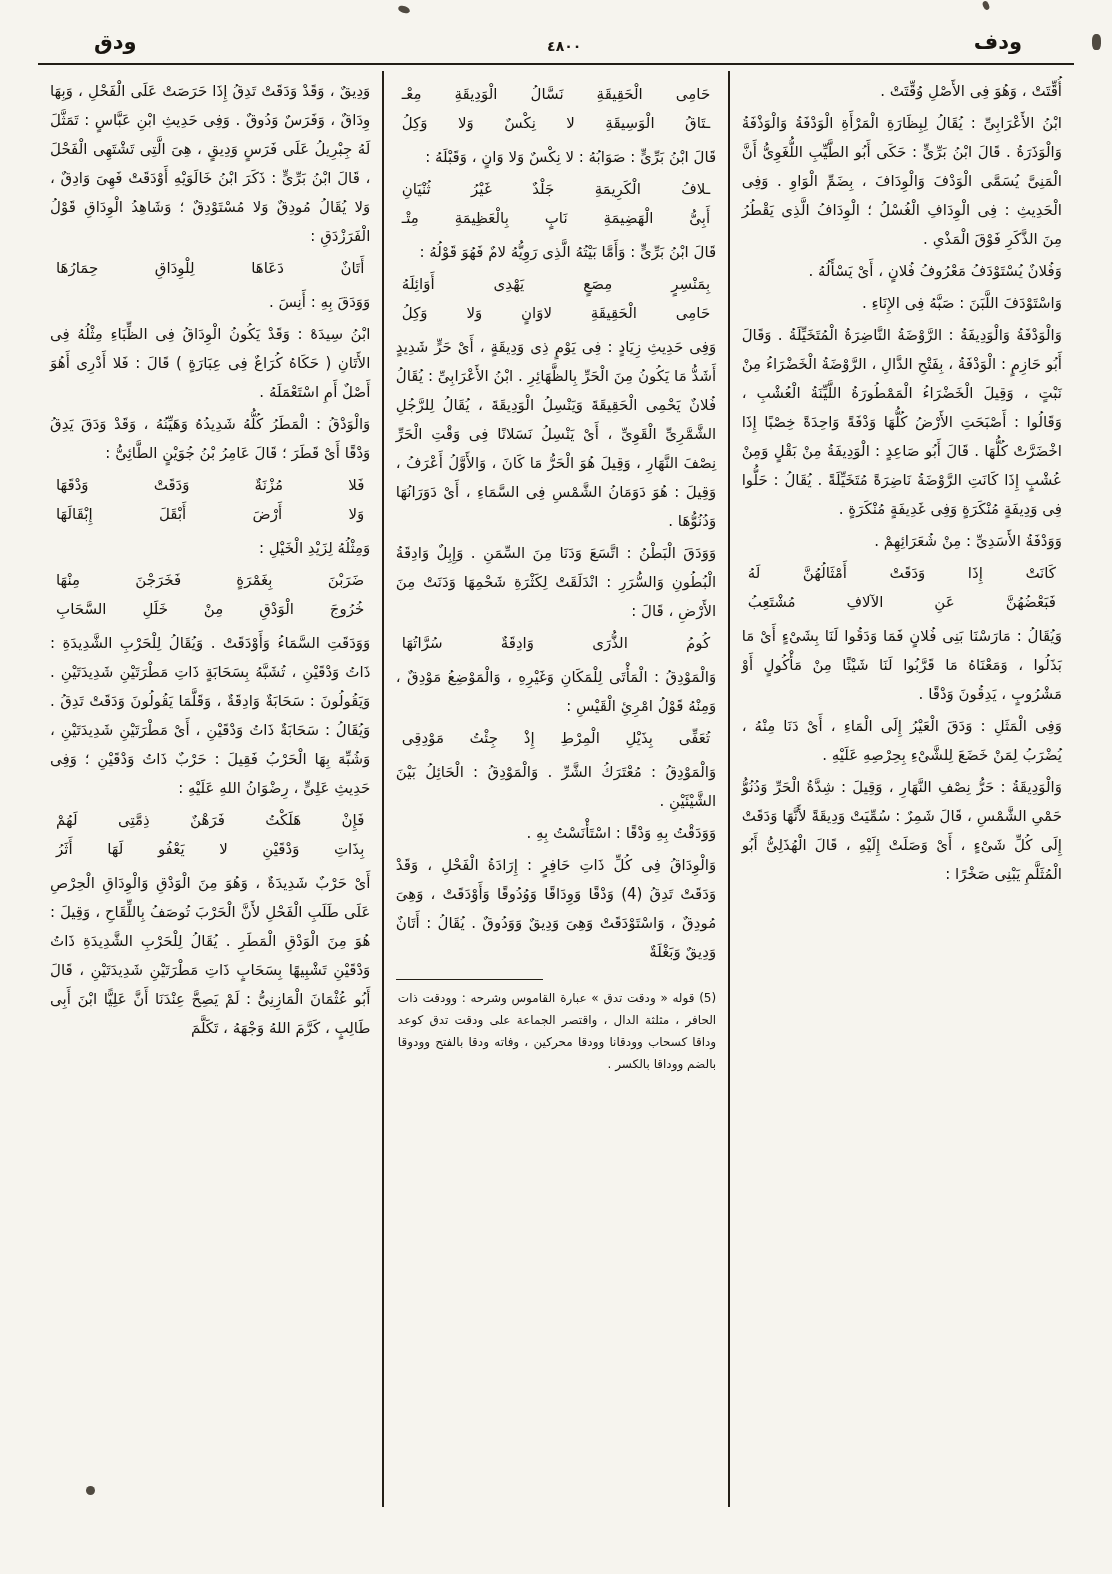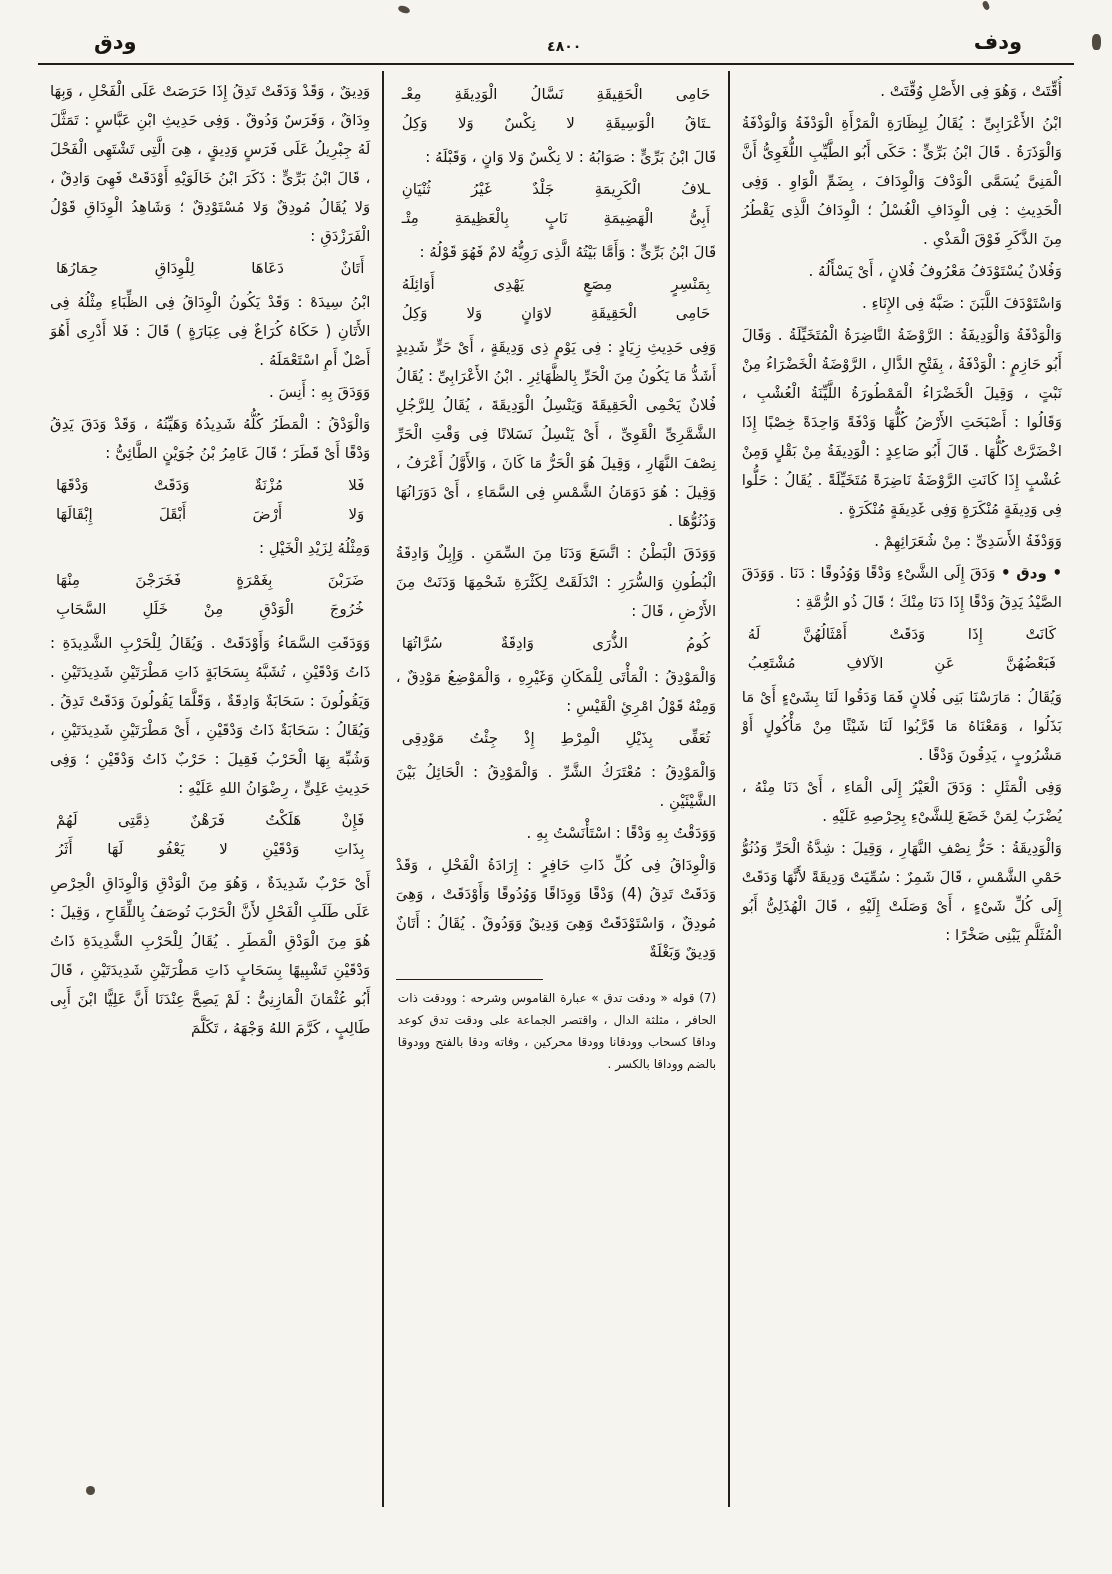--- a/index.html
+++ b/index.html
@@ -96,21 +96,20 @@
   <div class="header-rule"></div>
 
   <div class="columns">
     <div class="column">
         <p class="prose">أُقِّتَتْ ، وَهُوَ فِى الأَصْلِ وُقِّتَتْ .</p>
         <p class="prose">ابْنُ الأَعْرَابِىِّ : يُقَالُ لِبِظَارَةِ الْمَرْأَةِ الْوَدْفَةُ وَالْوَذْفَةُ وَالْوَذَرَةُ . قَالَ ابْنُ بَرِّىٍّ : حَكَى أَبُو الطَّيِّبِ اللُّغَوِىُّ أَنَّ الْمَنِىَّ يُسَمَّى الْوَدْفَ وَالْوِدَافَ ، بِضَمِّ الْوَاوِ . وَفِى الْحَدِيثِ : فِى الْوِدَافِ الْغُسْلُ ؛ الْوِدَافُ الَّذِى يَقْطُرُ مِنَ الذَّكَرِ فَوْقَ الْمَذْىِ .</p>
         <p class="prose">وَفُلانٌ يُسْتَوْدَفُ مَعْرُوفُ فُلانٍ ، أَىْ يَسْأَلُهُ .</p>
         <p class="prose">وَاسْتَوْدَفَ اللَّبَنَ : صَبَّهُ فِى الإِنَاءِ .</p>
         <p class="prose">وَالْوَدْفَةُ وَالْوَدِيفَةُ : الرَّوْضَةُ النَّاضِرَةُ الْمُتَخَيِّلَةُ . وَقَالَ أَبُو حَازِمٍ : الْوَدْفَةُ ، بِفَتْحِ الدَّالِ ، الرَّوْضَةُ الْخَضْرَاءُ مِنْ نَبْتٍ ، وَقِيلَ الْخَضْرَاءُ الْمَمْطُورَةُ اللَّيِّنَةُ الْعُشْبِ ، وَقَالُوا : أَصْبَحَتِ الأَرْضُ كُلُّهَا وَدْفَةً وَاحِدَةً خِصْبًا إِذَا اخْضَرَّتْ كُلُّهَا . قَالَ أَبُو صَاعِدٍ : الْوَدِيفَةُ مِنْ بَقْلٍ وَمِنْ عُشْبٍ إِذَا كَانَتِ الرَّوْضَةُ نَاضِرَةً مُتَخَيِّلَةً . يُقَالُ : حَلُّوا فِى وَدِيفَةٍ مُنْكَرَةٍ وَفِى غَدِيفَةٍ مُنْكَرَةٍ .</p>
         <p class="prose">وَوَدْفَةُ الأَسَدِىِّ : مِنْ شُعَرَائِهِمْ .</p>
-        <p class="prose"><b class="entry-head">• ودق • </b>وَدَقَ إِلَى الشَّىْءِ وَدْقًا وَوُدُوقًا : دَنَا . وَوَدَقَ الصَّيْدُ يَدِقُ وَدْقًا إِذَا دَنَا مِنْكَ ؛ قَالَ ذُو الرُّمَّةِ :</p>
         <div class="verse">
           <div class="verse-line">كَانَتْ إِذَا وَدَقَتْ أَمْثَالُهُنَّ لَهُ</div>
           <div class="verse-line">فَبَعْضُهُنَّ عَنِ الآلافِ مُشْتَعِبُ</div>
         </div>
         <p class="prose">وَيُقَالُ : مَارَسْنَا بَنِى فُلانٍ فَمَا وَدَقُوا لَنَا بِشَىْءٍ أَىْ مَا بَذَلُوا ، وَمَعْنَاهُ مَا قَرَّبُوا لَنَا شَيْئًا مِنْ مَأْكُولٍ أَوْ مَشْرُوبٍ ، يَدِقُونَ وَدْقًا .</p>
         <p class="prose">وَفِى الْمَثَلِ : وَدَقَ الْعَيْرُ إِلَى الْمَاءِ ، أَىْ دَنَا مِنْهُ ، يُضْرَبُ لِمَنْ خَضَعَ لِلشَّىْءِ بِحِرْصِهِ عَلَيْهِ .</p>
         <p class="prose">وَالْوَدِيقَةُ : حَرُّ نِصْفِ النَّهَارِ ، وَقِيلَ : شِدَّةُ الْحَرِّ وَدُنُوُّ حَمْىِ الشَّمْسِ ، قَالَ شَمِرٌ : سُمِّيَتْ وَدِيقَةً لأَنَّهَا وَدَقَتْ إِلَى كُلِّ شَىْءٍ ، أَىْ وَصَلَتْ إِلَيْهِ ، قَالَ الْهُذَلِىُّ أَبُو الْمُثَلَّمِ يَبْنِى صَخْرًا :</p>
       </div>
     <div class="sep"></div>
     <div class="column">
@@ -134,30 +133,30 @@
           <div class="verse-line">كُومُ الذُّرَى وَادِقَةٌ سُرَّاتُهَا</div>
         </div>
         <p class="prose">وَالْمَوْدِقُ : الْمَأْتَى لِلْمَكَانِ وَغَيْرِهِ ، وَالْمَوْضِعُ مَوْدِقٌ ، وَمِنْهُ قَوْلُ امْرِئِ الْقَيْسِ :</p>
         <div class="verse">
           <div class="verse-line">تُعَفِّى بِذَيْلِ الْمِرْطِ إِذْ جِئْتُ مَوْدِقِى</div>
         </div>
         <p class="prose">وَالْمَوْدِقُ : مُعْتَرَكُ الشَّرِّ . وَالْمَوْدِقُ : الْحَائِلُ بَيْنَ الشَّيْئَيْنِ .</p>
         <p class="prose">وَوَدَقْتُ بِهِ وَدْقًا : اسْتَأْنَسْتُ بِهِ .</p>
         <p class="prose">وَالْوِدَاقُ فِى كُلِّ ذَاتِ حَافِرٍ : إِرَادَةُ الْفَحْلِ ، وَقَدْ وَدَقَتْ تَدِقُ (4) وَدْقًا وَوِدَاقًا وَوُدُوقًا وَأَوْدَقَتْ ، وَهِىَ مُودِقٌ ، وَاسْتَوْدَقَتْ وَهِىَ وَدِيقٌ وَوَدُوقٌ . يُقَالُ : أَتَانٌ وَدِيقٌ وَبَغْلَةٌ</p>
         <div class="footnote-rule"></div>
-        <p class="footnote">(7) قوله « ودقت تدق » عبارة القاموس وشرحه : وودقت ذات الحافر ، مثلثة الدال ، واقتصر الجماعة على ودقت تدق كوعد وداقا كسحاب وودقانا وودقا محركين ، وفاته ودقا بالفتح وودوقا بالضم ووداقا بالكسر .</p>
+        <p class="footnote">(5) قوله « ودقت تدق » عبارة القاموس وشرحه : وودقت ذات الحافر ، مثلثة الدال ، واقتصر الجماعة على ودقت تدق كوعد وداقا كسحاب وودقانا وودقا محركين ، وفاته ودقا بالفتح وودوقا بالضم ووداقا بالكسر .</p>
       </div>
     <div class="sep"></div>
     <div class="column">
         <p class="prose">وَدِيقٌ ، وَقَدْ وَدَقَتْ تَدِقُ إِذَا حَرَصَتْ عَلَى الْفَحْلِ ، وَبِهَا وِدَاقٌ ، وَفَرَسٌ وَدُوقٌ . وَفِى حَدِيثِ ابْنِ عَبَّاسٍ : تَمَثَّلَ لَهُ جِبْرِيلُ عَلَى فَرَسٍ وَدِيقٍ ، هِىَ الَّتِى تَشْتَهِى الْفَحْلَ ، قَالَ ابْنُ بَرِّىٍّ : ذَكَرَ ابْنُ خَالَوَيْهِ أَوْدَقَتْ فَهِىَ وَادِقٌ ، وَلا يُقَالُ مُودِقٌ وَلا مُسْتَوْدِقٌ ؛ وَشَاهِدُ الْوِدَاقِ قَوْلُ الْفَرَزْدَقِ :</p>
         <div class="verse">
           <div class="verse-line">أَتَانٌ دَعَاهَا لِلْوِدَاقِ حِمَارُهَا</div>
         </div>
+        <p class="prose">وَوَدَقَ بِهِ : أَنِسَ .</p>
         <p class="prose">ابْنُ سِيدَهْ : وَقَدْ يَكُونُ الْوِدَاقُ فِى الظِّبَاءِ مِثْلُهُ فِى الأَتَانِ ( حَكَاهُ كُرَاعٌ فِى عِبَارَةٍ ) قَالَ : فَلا أَدْرِى أَهُوَ أَصْلٌ أَمِ اسْتَعْمَلَهُ .</p>
-        <p class="prose">وَوَدَقَ بِهِ : أَنِسَ .</p>
         <p class="prose">وَالْوَدْقُ : الْمَطَرُ كُلُّهُ شَدِيدُهُ وَهَيِّنُهُ ، وَقَدْ وَدَقَ يَدِقُ وَدْقًا أَىْ قَطَرَ ؛ قَالَ عَامِرُ بْنُ جُوَيْنٍ الطَّائِىُّ :</p>
         <div class="verse">
           <div class="verse-line">فَلا مُزْنَةٌ وَدَقَتْ وَدْقَهَا</div>
           <div class="verse-line">وَلا أَرْضَ أَبْقَلَ إِبْقَالَهَا</div>
         </div>
         <p class="prose">وَمِثْلُهُ لِزَيْدِ الْخَيْلِ :</p>
         <div class="verse">
           <div class="verse-line">ضَرَبْنَ بِغَمْرَةٍ فَخَرَجْنَ مِنْهَا</div>
           <div class="verse-line">خُرُوجَ الْوَدْقِ مِنْ خَلَلِ السَّحَابِ</div>
         </div>

